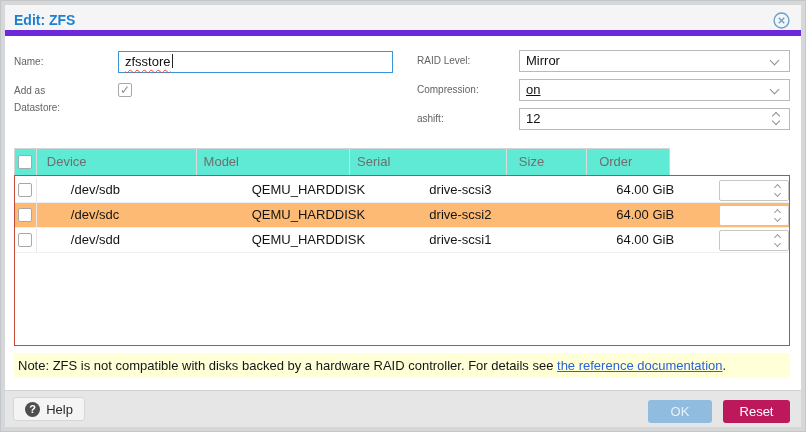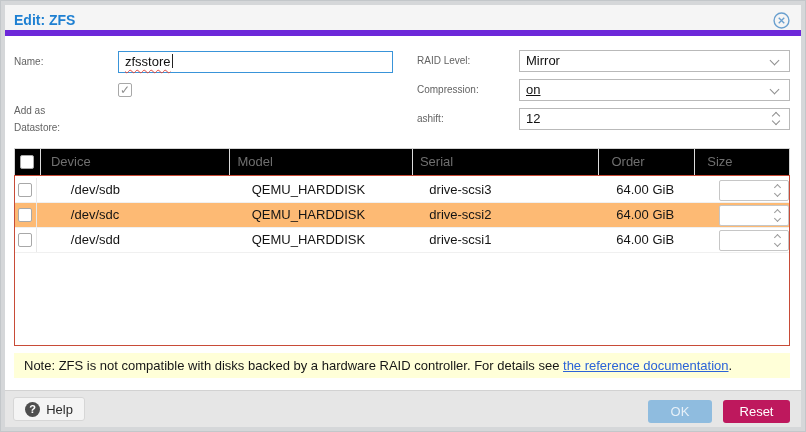--- a/index.html
+++ b/index.html
@@ -12,21 +12,21 @@
 
   
   .titlebar { position:absolute; left:0; top:0; right:0; height:31px; background:#f5f5f5;
               border-bottom:6px solid #6d28d9; }
   .title { position:absolute; left:9px; top:0; line-height:30px; font-size:14px;
            font-weight:bold; color:#1f80d2; }
   .close-btn { position:absolute; right:11px; top:7px; width:17px; height:17px; cursor:pointer; }
 
   
   .lbl { position:absolute; font-size:10px; color:#636363; line-height:22px; }
-  .lbl.wrap { line-height:17px;margin-top:20px; }
+  .lbl.wrap { line-height:17px; }
   .field { position:absolute; height:22px; border:1px solid #b9b9b9; background:#fff;
            font-size:13px; line-height:20px; padding-left:6px; color:#111; }
   .field.focused { border-color:#3994d9; }
   .misspell { text-decoration: underline; text-decoration-style: wavy;
               text-decoration-color:#e0473c; text-decoration-thickness:1px;
               text-underline-offset:3px; }
   .caret { display:inline-block; width:1px; height:14px; background:#222;
            vertical-align:-2px; margin-left:1px; }
 
   .chev { position:absolute; width:7px; height:7px;
@@ -37,22 +37,22 @@
   .numfld > .chev.up   { right:10px; top:4px;  width:6px; height:6px; }
   .numfld > .chev.down { right:10px; bottom:5px; width:6px; height:6px; }
 
   .cb-box { width:14px; height:14px; border:1px solid #a8a8a8; border-radius:2px;
             background:#fff; position:relative; }
   .cb-box.checked::after { content:"\2713"; position:absolute; left:1px; top:-1px;
             color:#8f8f8f; font-size:12px; line-height:14px; }
   .cb-abs { position:absolute; }
 
   
-  .grid-header { position:absolute; left:9px; top:143px; width:776px; height:27px;
-                 background:#000000; border:1px solid #d4d4d4; border-bottom:none;
+  .grid-header { position:absolute; left:9px; top:143px; width:656px; height:27px;
+                 background:#5eead4; border:1px solid #d4d4d4; border-bottom:none;
                  display:flex; font-size:13px; color:#6f6f6f; }
   .hcell { line-height:25px; border-right:1px solid #dcdcdc; overflow:hidden; white-space:nowrap; }
   .hcell:last-child { border-right:none; }
   .c-cb     { width:26px; }
   .c-device { width:190px; padding-left:10px; }
   .c-model  { width:183px; padding-left:7px; }
   .c-serial { width:187px; padding-left:7px; }
   .c-size   { width:94px;  padding-left:12px; }
   .c-order  { width:96px;  padding-left:12px; }
   .hcell.c-cb { display:flex; align-items:center; justify-content:center; padding:0; }
@@ -68,21 +68,21 @@
   .cell.c-size { text-align:right; padding-left:0; padding-right:9px; }
   .cell.c-order { display:flex; align-items:center; padding-left:12px; }
   .order-spin { position:relative; width:72px; height:21px; border:1px solid #c6c6c6;
                 border-radius:2px; background:#fff; }
   .order-spin .chev { border-color:#9b9b9b; }
   .order-spin .chev.up   { right:8px; top:4px;    width:5px; height:5px; }
   .order-spin .chev.down { right:8px; bottom:4px; width:5px; height:5px; }
 
   
   .note { position:absolute; left:9px; top:348px; width:776px; height:25px;
-          background:#ffffd8; font-size:13px; line-height:25px; padding-left:10px;
+          background:#ffffd8; font-size:13px; line-height:25px; padding-left:4px;
           color:#161616; white-space:nowrap; }
   .note a { color:#2b63d8; text-decoration:underline; cursor:pointer; }
 
   
   .footer { position:absolute; left:0; bottom:0; width:100%; height:37px;
             background:#e6e6e6; border-top:1px solid #d2d2d2; }
   .btn { position:absolute; font-size:13px; text-align:center; border-radius:3px; cursor:pointer; }
   .btn-help { left:8px; top:6px; width:72px; height:24px; background:#f4f4f4;
               border:1px solid #d6d6d6; color:#2b2b2b; display:flex; align-items:center;
               justify-content:center; gap:6px; }
@@ -136,22 +136,22 @@
       <span class="chev down"></span>
     </div>
 
     <div class="grid-header">
       <div class="hcell c-cb">
         <span class="cb-box"></span>
       </div>
       <div class="hcell c-device">Device</div>
       <div class="hcell c-model">Model</div>
       <div class="hcell c-serial">Serial</div>
+      <div class="hcell c-size">Size</div>
       <div class="hcell c-order">Order</div>
-      <div class="hcell c-size">Size</div>
     </div>
 
     <div class="grid-body">
       <div class="t-row">
         <div class="cell c-cb">
             <span class="cb-box"></span>
           </div>
         <div class="cell c-device">/dev/sdb</div>
         <div class="cell c-model">QEMU_HARDDISK</div>
         <div class="cell c-serial">drive-scsi3</div>

